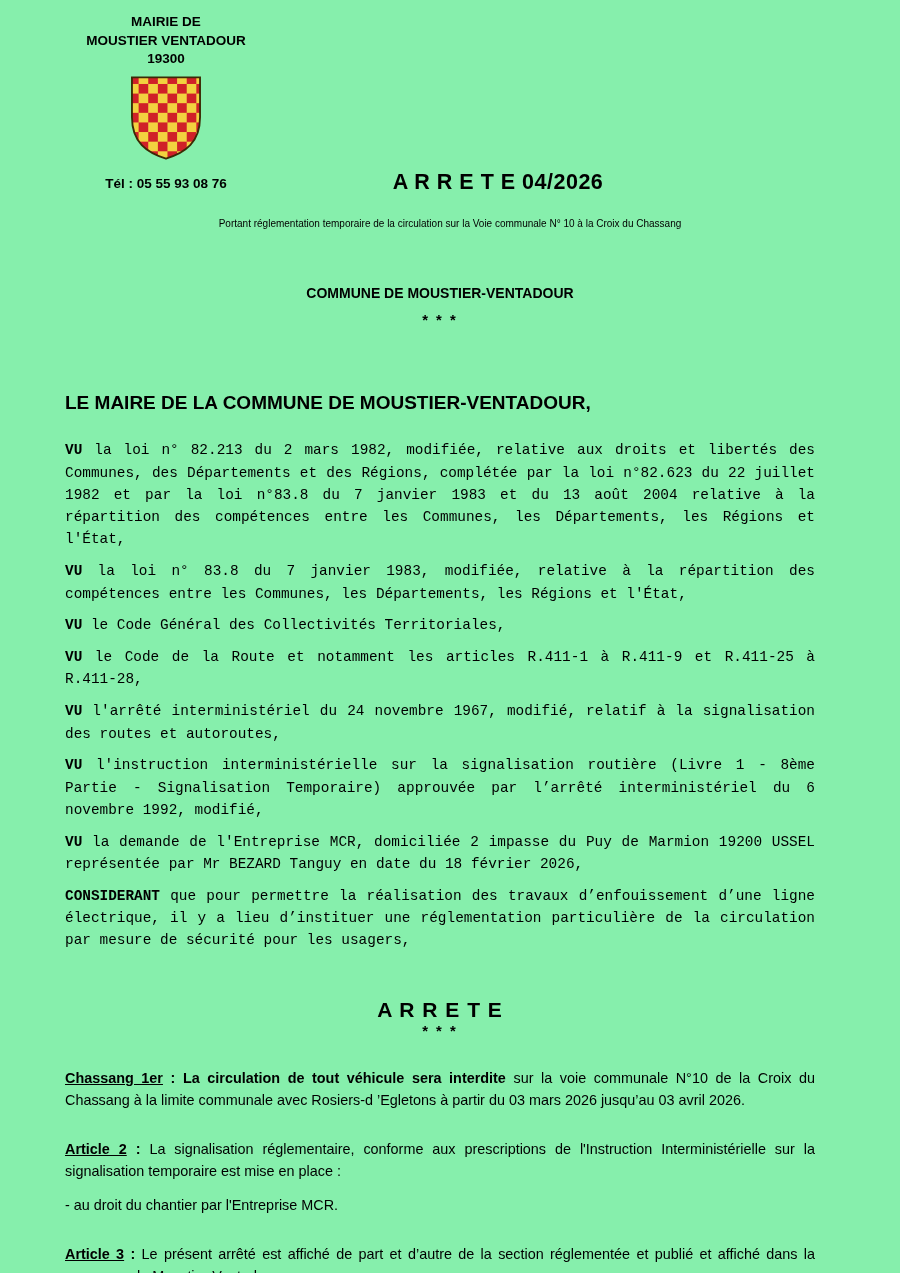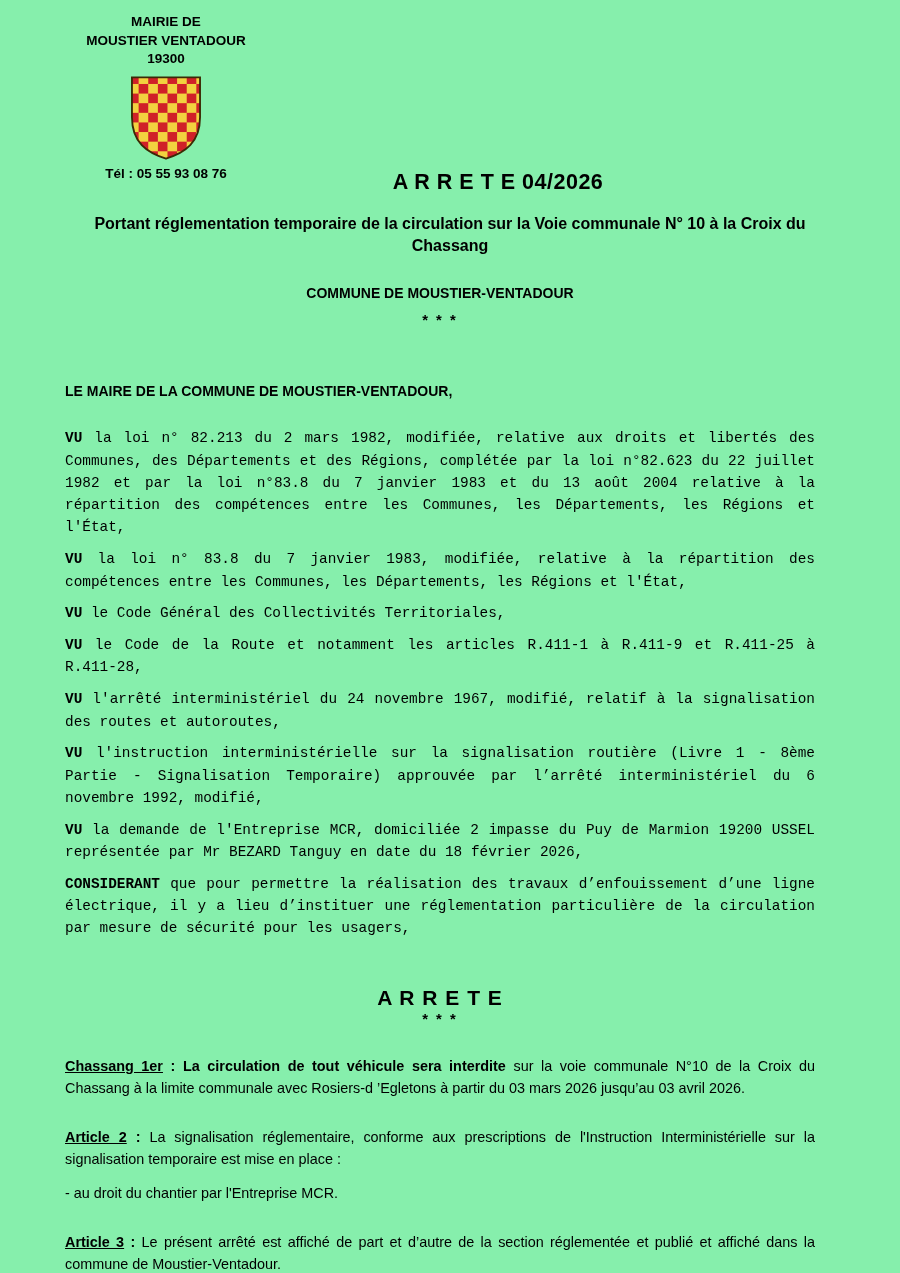--- a/index.html
+++ b/index.html
@@ -23,41 +23,41 @@
     font-weight: bold;
     font-size: 13.5px;
     line-height: 18.5px;
   }
   .crest {
     display: block;
     width: 74px;
     height: 88px;
     margin: 5px auto 0;
   }
-  .phone { margin-top: 3px; white-space: nowrap; }
+  .phone { margin-top: 13px; white-space: nowrap; }
 
   
   .title {
     position: absolute;
     top: 170px;
     left: 0; right: 0;
     padding-left: 96px;
     box-sizing: border-box;
     text-align: center;
     font-weight: bold;
     font-size: 21.5px;
     letter-spacing: 0.5px;
   }
   .subtitle {
     position: absolute;
     top: 213px;
     left: 80px; right: 80px;
     text-align: center;
-    font-weight: bold;
-    font-size: 16px;
+    font-weight: normal;
+    font-size: 10px;
     line-height: 22.3px;
   }
   .commune {
     position: absolute;
     top: 285px;
     left: 0; right: 20px;
     text-align: center;
     font-weight: bold;
     font-size: 14px;
   }
@@ -74,21 +74,21 @@
   
   .doc-body {
     position: absolute;
     top: 380px;
     left: 65px;
     width: 750px;
     font-size: 14.4px;
     line-height: 22.3px;
     text-align: justify;
   }
-  .opening { margin: 0 0 25px; font-weight: bold; font-size: 14px; }
+  .opening { margin: 12px 0 25px; font-weight: bold; font-size: 19px; }
   .recital { margin: 0 0 9.5px; font-family: Liberation Mono, monospace; }
   .b { font-weight: bold; }
   .art-label { font-weight: bold; text-decoration: underline; }
 
   .arrete-head {
     margin: 47px 0 0;
     text-align: center;
     font-weight: bold;
     font-size: 21px;
     letter-spacing: 1px;

